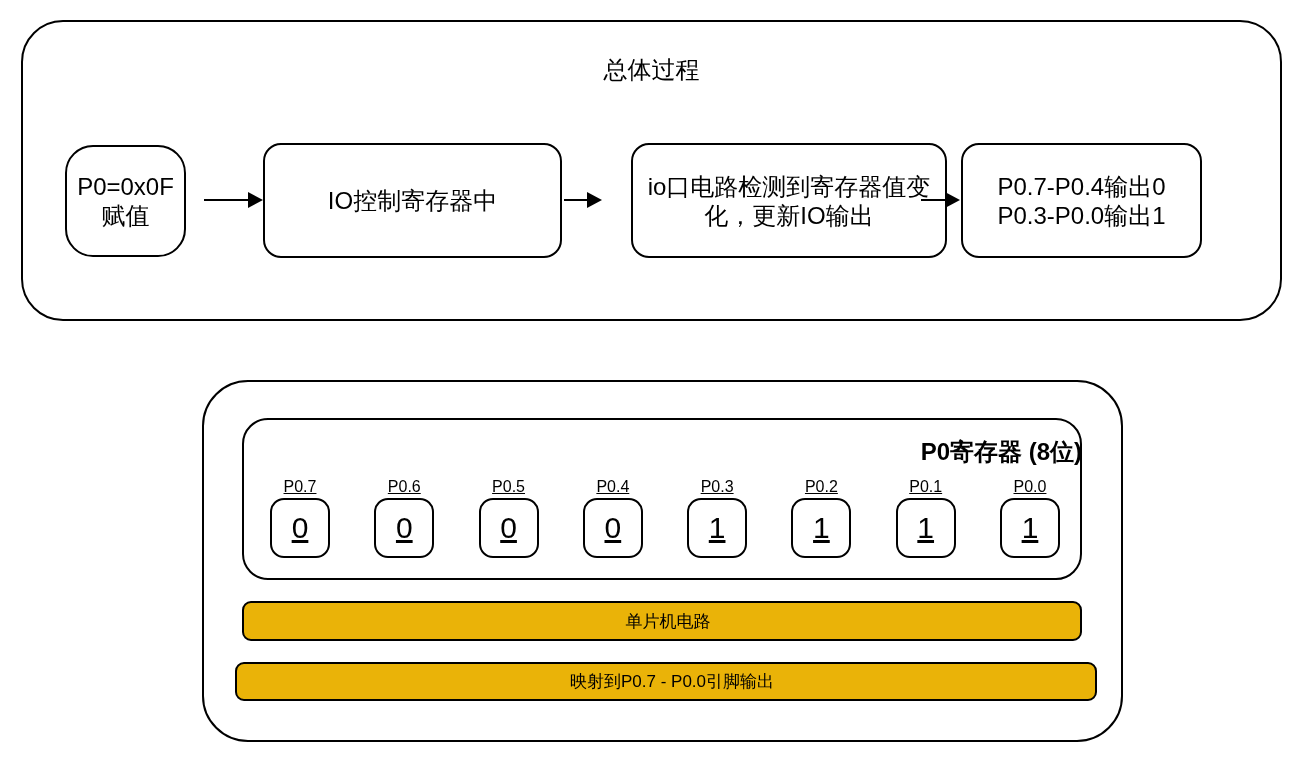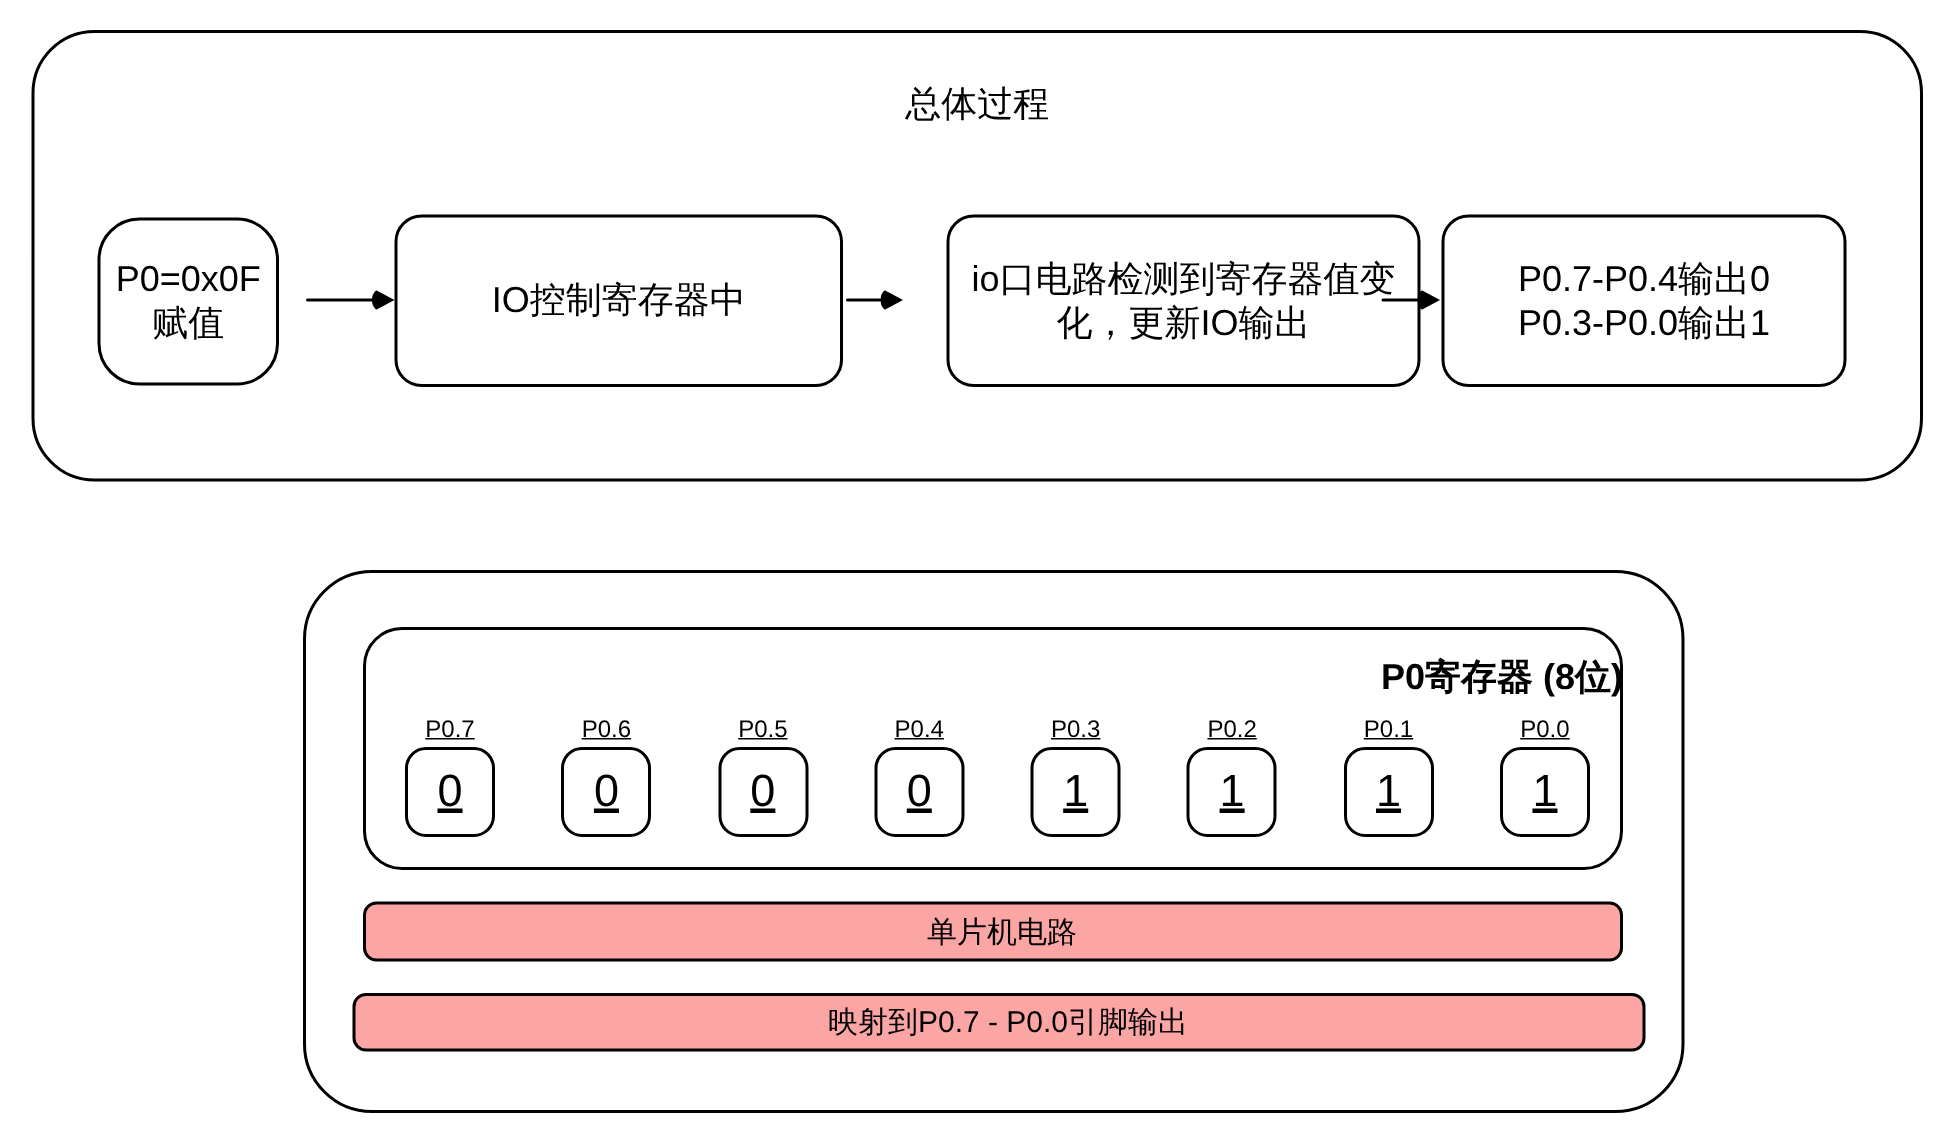--- a/index.html
+++ b/index.html
@@ -1,15 +1,15 @@
 <!DOCTYPE html>
 <html><head>
 <meta charset="utf-8">
 <style>
-  * { margin:0; padding:0; box-sizing:border-box;border-radius:21px; }
+  * { margin:0; padding:0; box-sizing:border-box; }
   html,body { background:#ffffff; }
   body {
     width:1302px; height:762px; position:relative; overflow:hidden;
     font-family:"Liberation Sans","DejaVu Sans",sans-serif;
     color:#000;
   }
   .canvas { position:absolute; inset:0; }
 
   
   .top-container {
@@ -23,21 +23,21 @@
 
   .flow-box {
     position:absolute; background:#fff; border:2.5px solid #000;
     display:flex; flex-direction:column; justify-content:center;
     text-align:center; font-size:24px;
   }
   .flow-box .line-text { line-height:29px; white-space:nowrap; }
   .box-assign  { left:65px;  top:145px; width:121px; height:112px; border-radius:28px; }
   .box-write   { left:263px; top:143px; width:299px; height:115px; border-radius:18px; }
   .box-detect  { left:603px; top:143px; width:316px; height:115px; border-radius:18px;margin-left:28px; }
-  .box-output  { left:961px; top:143px; width:270px; height:115px; border-radius:18px; }
+  .box-output  { left:961px; top:143px; width:241px; height:115px; border-radius:18px; }
 
   .arrow-line { position:absolute; height:2.5px; background:#000; top:198.75px; }
   .arrow-head {
     position:absolute; top:191.5px; width:0; height:0;
     border-top:8.5px solid transparent; border-bottom:8.5px solid transparent;
     border-left:15px solid #000;
   }
   .a1-line { left:204px; width:45px; }   .a1-head { left:248px; }
   .a2-line { left:564px; width:24px; }   .a2-head { left:587px; }
   .a3-line { left:921px; width:25px; }   .a3-head { left:945px; }
@@ -60,23 +60,23 @@
     display:flex; justify-content:space-between;
   }
   .bit-cell { width:60px; text-align:center;text-decoration:underline; }
   .bit-label { font-size:16px; line-height:20px; height:21px; }
   .bit-box {
     width:60px; height:60px; border:2px solid #000; border-radius:14px;
     display:flex; align-items:center; justify-content:center;
     font-size:30px; background:#fff;
   }
   .hbar {
-    position:absolute; border:2.5px solid #000; border-radius:9px; background:#fca5a5;
+    position:absolute; border:2.5px solid #000; border-radius:9px; background:#eab308;
     display:flex; align-items:center; justify-content:center;
-    font-size:20px; white-space:nowrap;padding-left:12px;
+    font-size:17px; white-space:nowrap;padding-left:12px;
   }
   .circuit-bar { left:242px; top:601px; width:840px; height:40px; }
   .mapping-bar { left:235px; top:662px; width:862px; height:39px; }
 </style>
 </head>
 <body>
 
 <div class="canvas">
 
   <div class="top-container"></div>

